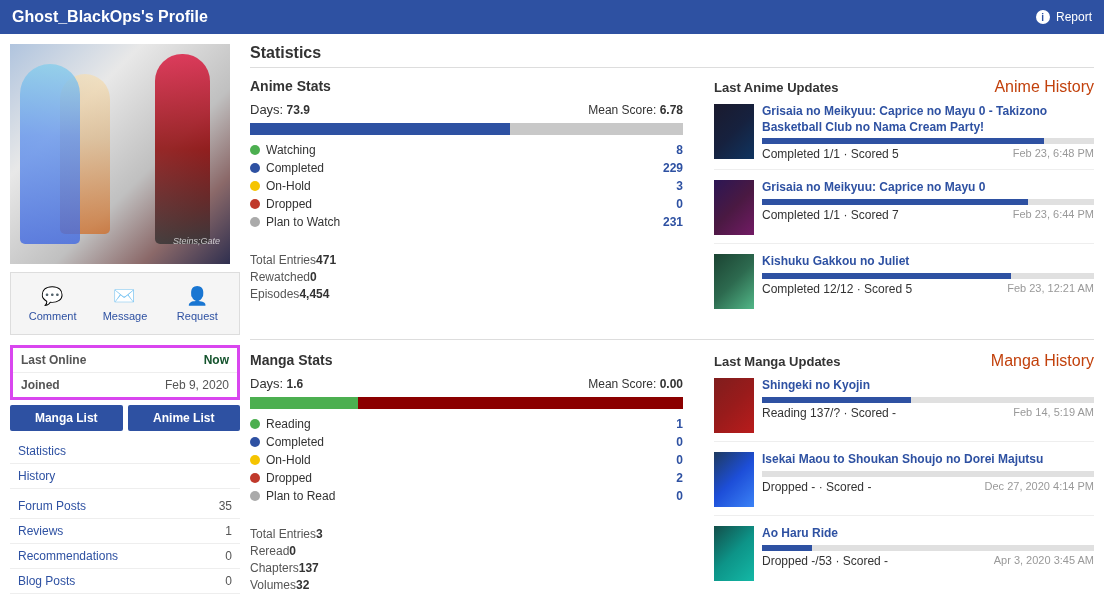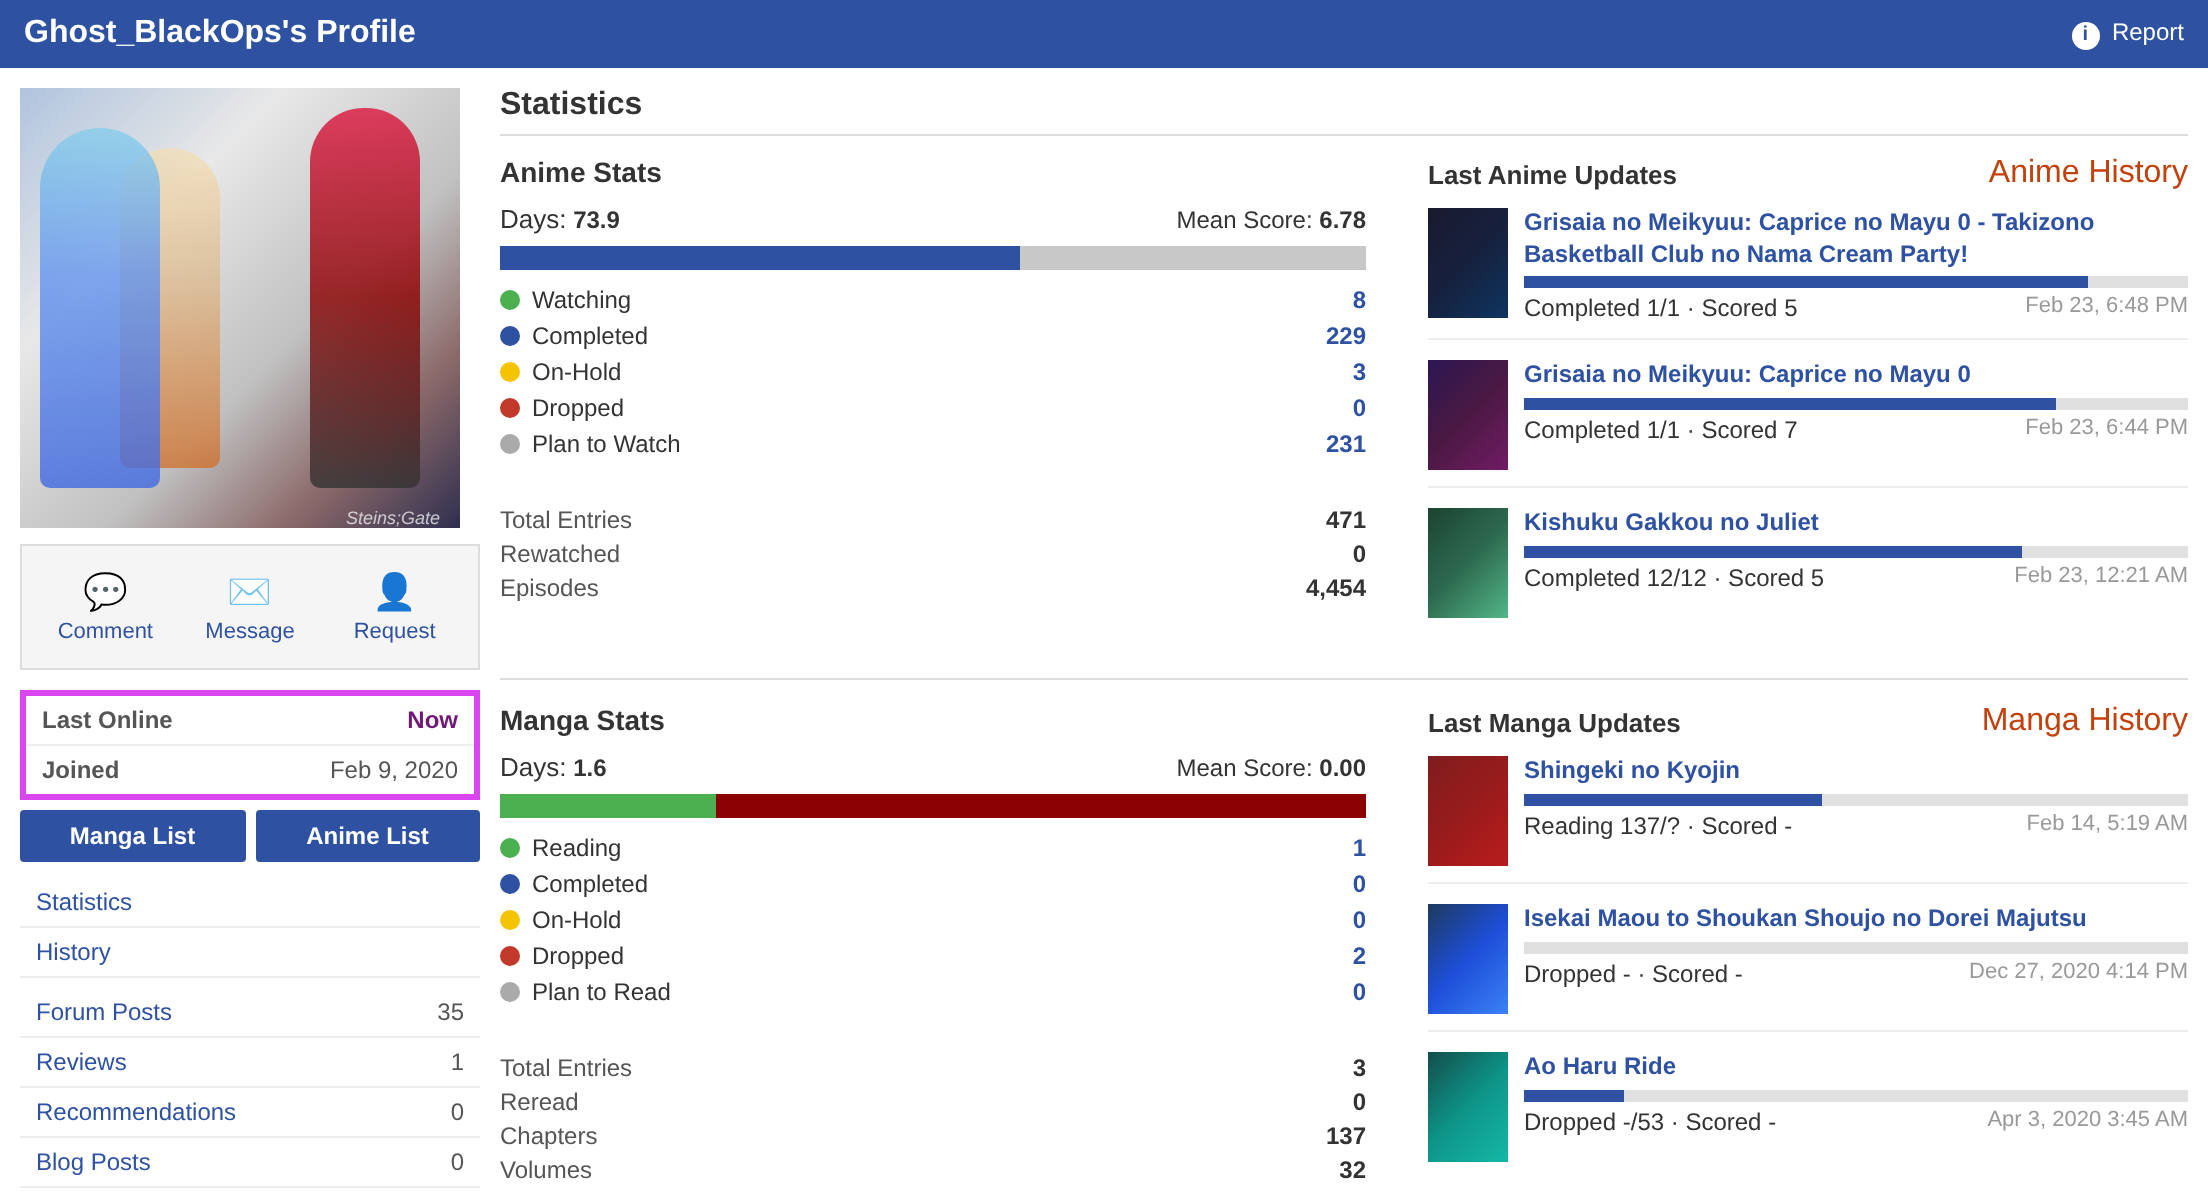--- a/index.html
+++ b/index.html
@@ -31,21 +31,21 @@
       height: 220px;
       background: linear-gradient(135deg, #b0c4de 0%, #e8e8e8 30%, #c0c0c0 60%, #8b6969 80%, #2f2f4f 100%);
       position: relative;
       overflow: hidden;
       margin-bottom: 8px;
     }
     
     .char1 { position: absolute; left: 10px; top: 20px; width: 60px; height: 180px; background: linear-gradient(180deg, #87ceeb 0%, #6495ed 40%, #4169e1 100%); border-radius: 30px 30px 5px 5px; opacity: 0.8; }
     .char2 { position: absolute; right: 20px; top: 10px; width: 55px; height: 190px; background: linear-gradient(180deg, #dc143c 0%, #8b0000 50%, #333 100%); border-radius: 27px 27px 5px 5px; opacity: 0.8; }
     .char3 { position: absolute; left: 50px; top: 30px; width: 50px; height: 160px; background: linear-gradient(180deg, #f5deb3 0%, #deb887 40%, #d2691e 100%); border-radius: 25px 25px 5px 5px; opacity: 0.7; }
-    .profile-logo { position: absolute; bottom: 0; right: 10px; font-size: 9px; color: rgba(255,255,255,0.7); font-style: italic; }
+    .profile-logo { position: absolute; bottom: 18px; right: 10px; font-size: 9px; color: rgba(255,255,255,0.7); font-style: italic; }
 
     .action-buttons {
       display: flex;
       gap: 5px;
       margin-bottom: 10px;
       background: #f5f5f5;
       padding: 8px;
       border: 1px solid #ddd;
     }
     .action-btn {
@@ -64,21 +64,21 @@
     .sidebar-info { border: 3px solid #d946ef; margin-bottom: 5px; }
     .sidebar-info-row {
       display: flex;
       justify-content: space-between;
       padding: 5px 8px;
       border-bottom: 1px solid #eee;
       font-size: 12px;
     }
     .sidebar-info-row:last-child { border-bottom: none; }
     .sidebar-info-label { color: #555; font-weight: bold; }
-    .sidebar-info-value { color: #701a75; font-weight: bold; }
+    .sidebar-info-value { color: #14532d; font-weight: bold; }
     .sidebar-info-value-normal { color: #555; }
 
     .list-buttons { display: flex; gap: 5px; margin-bottom: 8px; }
     .list-btn {
       flex: 1;
       background: #2e51a2;
       color: #fff;
       border: none;
       padding: 6px 4px;
       cursor: pointer;
@@ -154,21 +154,21 @@
     .dot-blue { background: #2e51a2; }
     .dot-yellow { background: #f5c400; }
     .dot-red { background: #c0392b; }
     .dot-gray { background: #aaa; }
 
     .stat-label { flex: 1; }
     .stat-value { font-weight: bold; color: #2e51a2; }
 
     .stat-entry {
       display: flex;
-      justify-content: space-between;
+      justify-content: flex-start;
       margin-bottom: 3px;
       font-size: 12px;
     }
     .stat-entry-label { color: #555; }
     .stat-entry-value { font-weight: bold; }
 
     
     .stats-updates-grid { display: flex; gap: 31px; }
     .stats-col { flex: 1; min-width: 0; }
     .updates-col { width: 380px; flex-shrink: 0; }

